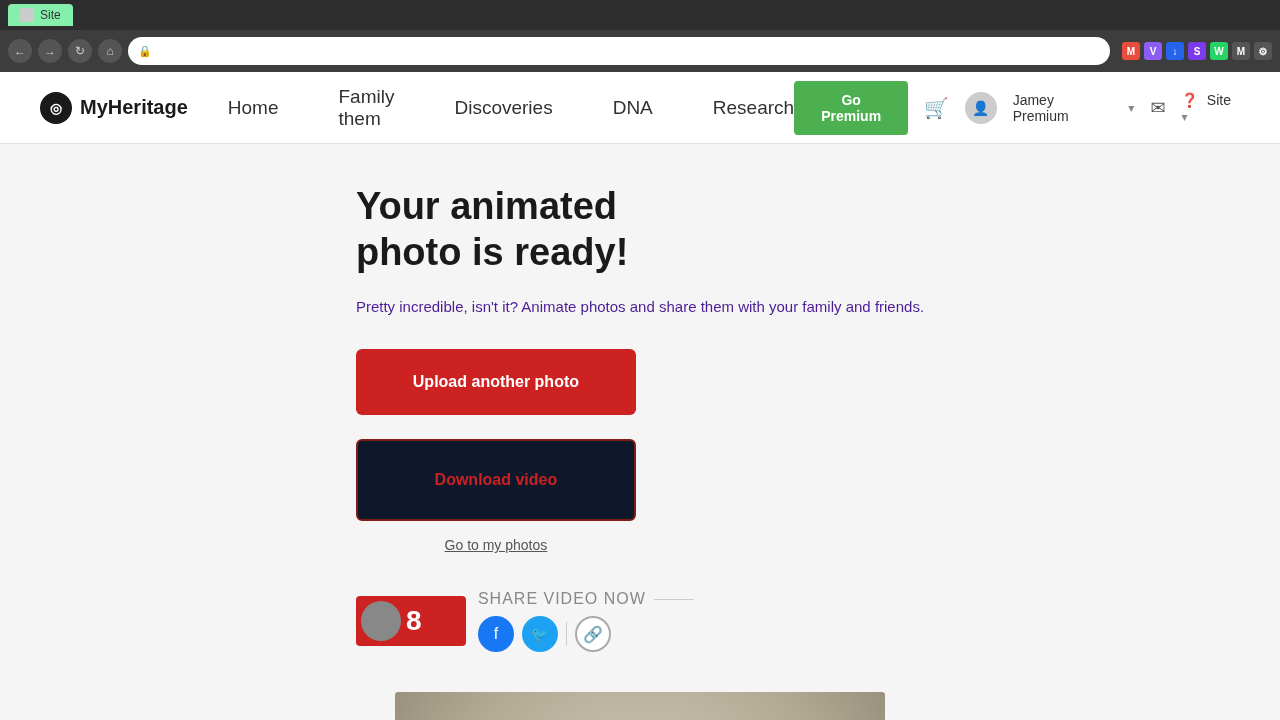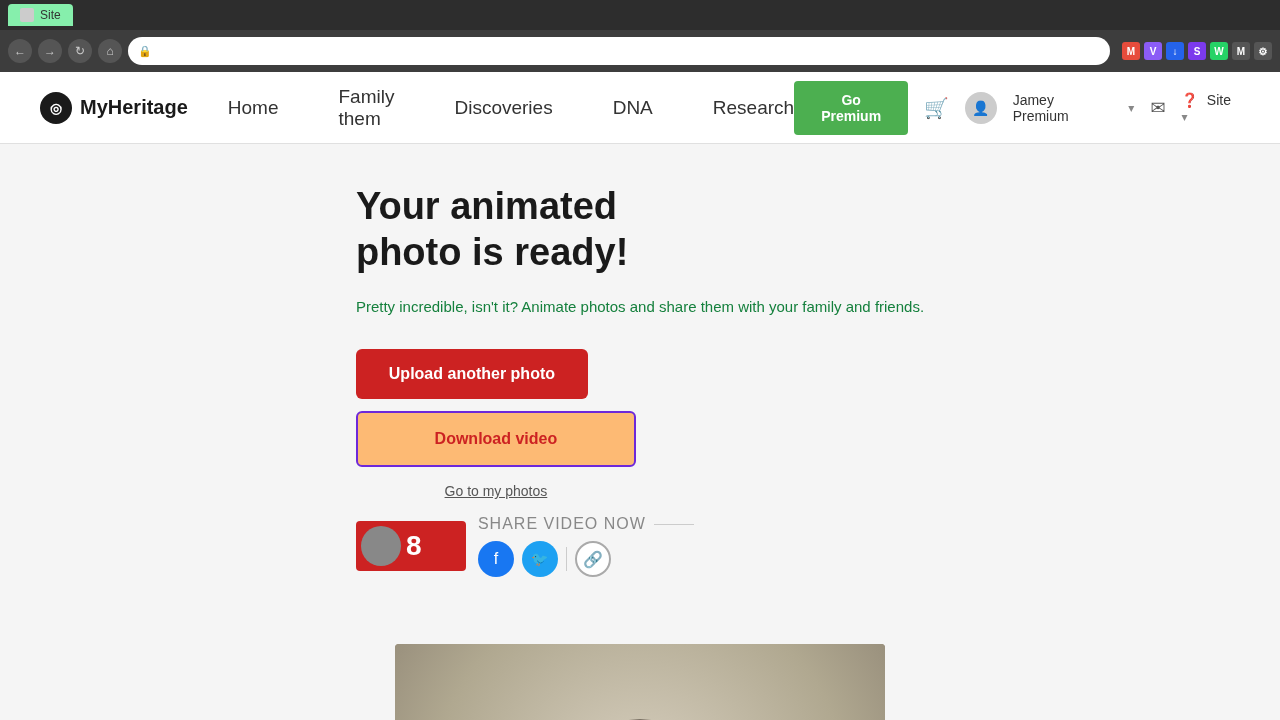--- a/index.html
+++ b/index.html
@@ -172,59 +172,59 @@
     }
     .page-title {
       font-size: 38px;
       font-weight: bold;
       color: #1a1a1a;
       line-height: 1.2;
       margin-bottom: 20px;
     }
     .subtitle {
       font-size: 15px;
-      color: #15803d;
+      color: #4c1d95;
       line-height: 1.6;
       margin-bottom: 30px;
     }
     .upload-btn {
       display: block;
-      width: 232px;
+      width: 280px;
       background: #cc2222;
       color: white;
       border: none;
       border-radius: 6px;
-      padding: 16px 20px;
+      padding: 24px 20px;
       font-size: 16px;
       font-weight: 600;
       cursor: pointer;
       text-align: center;
-      margin-bottom: 12px;
+      margin-bottom: 24px;
     }
     .download-btn {
       display: block;
       width: 280px;
-      background: #fdba74;
+      background: #0f172a;
       color: #cc2222;
-      border: 2px solid #6d28d9;
+      border: 2px solid #7f1d1d;
       border-radius: 6px;
-      padding: 17px 20px;
+      padding: 30px 20px;
       font-size: 16px;
       font-weight: 600;
       cursor: pointer;
       text-align: center;
       margin-bottom: 16px;
     }
     .goto-photos-link {
       font-size: 14px;
       color: #555;
       text-decoration: underline;
       cursor: pointer;
       display: block;
-      margin-bottom: 16px;
+      margin-bottom: 37px;
       width: 280px;
       text-align: center;
     }
     .share-section {
       display: flex;
       align-items: center;
       gap: 12px;
       margin-top: 8px;
     }
     .news-logo {

